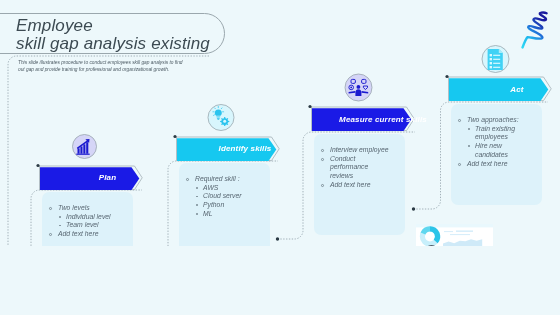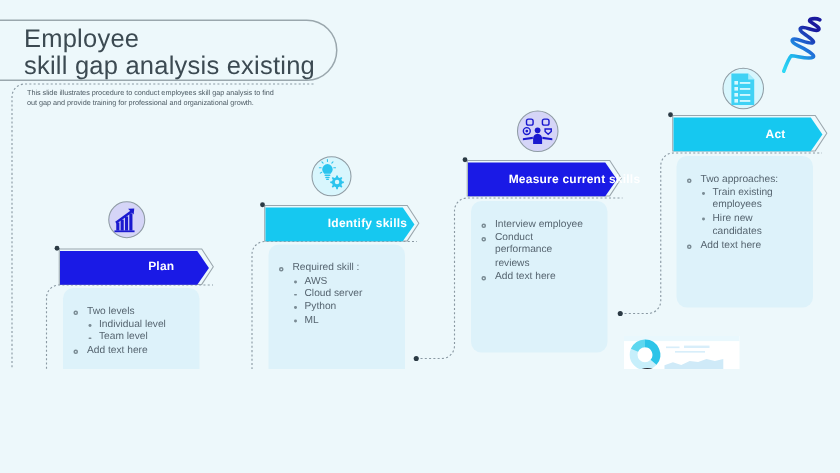--- a/index.html
+++ b/index.html
@@ -1,18 +1,18 @@
 <!DOCTYPE html>
 <html><head>
 <meta charset="utf-8">
 <style>
   html,body{margin:0;padding:0;}
   body{width:560px;height:315px;overflow:hidden;background:#edf8fb;
        font-family:"Liberation Sans",sans-serif;position:relative;}
-  #stage{position:absolute;left:0;top:0;width:560px;height:246px;overflow:hidden;}
+  #stage{position:absolute;left:0;top:0;width:560px;height:246px;overflow:hidden;font-style:italic;}
   .abs{position:absolute;}
   svg{display:block;}
   #bgsvg{position:absolute;left:0;top:0;}
 
   
   #title-box{left:-40px;top:12.5px;width:265px;height:41.5px;
      border:0.8px solid #9aa7ad;border-radius:0 21px 21px 0;box-sizing:border-box;}
   #title{left:16px;top:16.5px;width:240px;color:#3c4a52;font-size:17px;
      letter-spacing:0.15px;line-height:18.4px;font-weight:400;}
 

